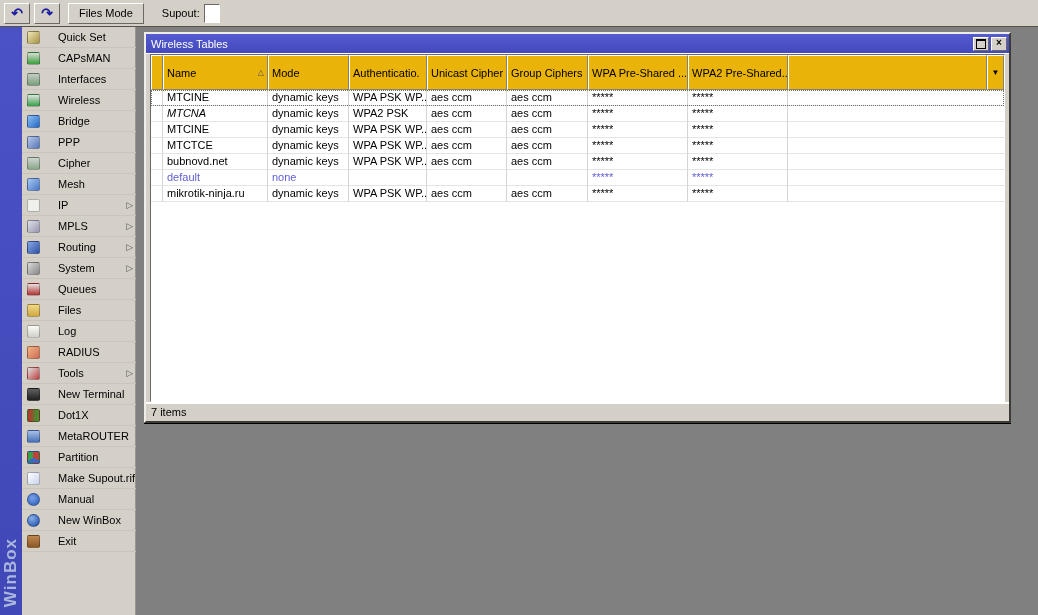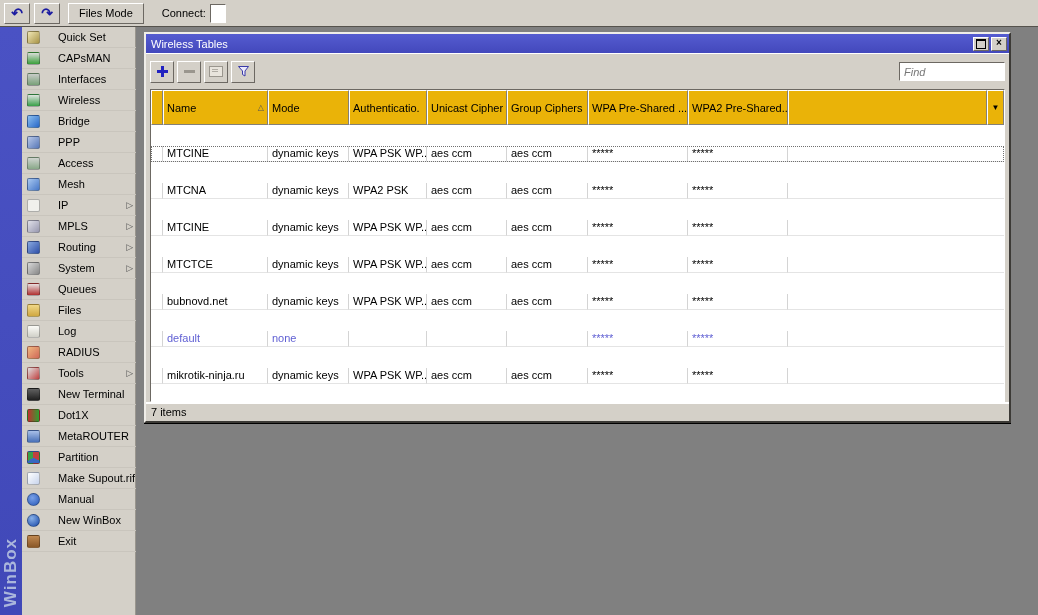--- a/index.html
+++ b/index.html
@@ -88,21 +88,21 @@
   .find::placeholder{font-style:italic;color:#777;}
 
   
   .tablewrap{flex:1;margin:0 4px;border:1px solid;border-color:#6c6862 #fff #fff #6c6862;background:#fff;display:flex;flex-direction:column;overflow:hidden;min-height:0;}
   .thead{display:flex;flex:0 0 auto;}
   .hcell{height:35px;background:#eab308;border:1px solid;border-color:#fff #848078 #848078 #fff;box-sizing:border-box;display:flex;align-items:center;padding:0 3px;white-space:nowrap;overflow:hidden;flex:0 0 auto;}
   .hcell .sorticon{margin-left:auto;font-size:8px;color:#555;}
   .hflex{flex:1 1 auto;}
   .hdrop{justify-content:center;padding:0;font-size:8px;}
   .tbody{flex:1;overflow:hidden;}
-  .trow{display:flex;height:16px;margin-top:21px;}
+  .trow{display:flex;height:16px;}
   .tcell{box-sizing:border-box;padding:1px 4px 0 4px;border-right:1px solid #d4d4d4;border-bottom:1px solid #e4e4e4;white-space:nowrap;overflow:hidden;flex:0 0 auto;}
   .tcell.flexc{flex:1 1 auto;border-right:none;}
   .trow.sel{outline:1px dotted #707070;outline-offset:-1px;}
   .trow.muted .tcell{color:#5f5fd3;}
 
   
   .statusbar{height:18px;background:#d4d0c8;border-top:1px solid #fff;display:flex;align-items:center;padding:0 5px;flex:0 0 auto;box-shadow:inset 0 1px 0 #fff;}
 </style>
 </head>
 <body>
@@ -111,21 +111,21 @@
 
 
   <div class="toolbar" data-name="main-toolbar">
     <button class="tbtn" data-name="undo-button">
         <span class="arr" data-name="undo-icon">↶</span>
       </button>
     <button class="tbtn" data-name="redo-button">
         <span class="arr" data-name="redo-icon">↷</span>
       </button>
     <button class="safemode" data-name="safe-mode-button">Files Mode</button>
-    <span class="sess" data-name="session-label">Connect:</span>
+    <span class="sess" data-name="session-label">Supout:</span>
     <span class="sessbox" data-name="session-input"></span>
   </div>
 
   <div class="main" data-name="main-area">
 
     <div class="sidebar" data-name="sidebar">
       <div class="blue-strip" data-name="winbox-brand-strip">
         <span class="winbox-vert" data-name="winbox-logo-text">WinBox</span>
       </div>
       <div class="menu" id="sidebar-menu" data-name="sidebar-menu">
@@ -148,21 +148,21 @@
           <div class="sitem" data-name="sidebar-item-bridge">
             <span class="sicon ic-bridge-icon" data-name="bridge-icon"></span>
             <span class="slabel" data-name="sidebar-item-label">Bridge</span>
           </div>
           <div class="sitem" data-name="sidebar-item-ppp">
             <span class="sicon ic-ppp-icon" data-name="ppp-icon"></span>
             <span class="slabel" data-name="sidebar-item-label">PPP</span>
           </div>
           <div class="sitem" data-name="sidebar-item-switch">
             <span class="sicon ic-switch-icon" data-name="switch-icon"></span>
-            <span class="slabel" data-name="sidebar-item-label">Access</span>
+            <span class="slabel" data-name="sidebar-item-label">Cipher</span>
           </div>
           <div class="sitem" data-name="sidebar-item-mesh">
             <span class="sicon ic-mesh-icon" data-name="mesh-icon"></span>
             <span class="slabel" data-name="sidebar-item-label">Mesh</span>
           </div>
           <div class="sitem" data-name="sidebar-item-ip">
             <span class="sicon ic-ip-icon" data-name="ip-icon"></span>
             <span class="slabel" data-name="sidebar-item-label">IP</span>
             <span class="sarrow" data-name="chevron-right-icon">▷</span>
           </div>
@@ -247,38 +247,20 @@
                 <span class="maxglyph" data-name="maximize-icon"></span>
               </button>
             <button class="wbtn" data-name="close-button">
                 <span class="closeglyph" data-name="close-icon">×</span>
               </button>
           </span>
         </div>
 
 
         <div class="panel" data-name="tab-panel">
-          <div class="wtoolbar" data-name="table-toolbar">
-            <button class="wbtn2" data-name="add-button">
-                <span class="plus" data-name="plus-icon"></span>
-              </button>
-            <button class="wbtn2" data-name="remove-button">
-                <span class="minusg" data-name="minus-icon"></span>
-              </button>
-            <button class="wbtn2" data-name="copy-button">
-                <span class="copyg" data-name="copy-icon"></span>
-              </button>
-            <button class="wbtn2" data-name="filter-button">
-              <svg width="13" height="13" viewBox="0 0 13 13" data-name="filter-funnel-icon">
-                  <path d="M1.5 1.5 H11.5 L8 6 V11 L5.5 9.5 V6 Z" fill="#eceafc" stroke="#3a3aa8" stroke-width="1"></path>
-                </svg>
-            </button>
-            <span class="spacer" data-name="toolbar-spacer"></span>
-            <input class="find" type="text" data-name="find-input" placeholder="Find" style="">
-          </div>
 
           <div class="tablewrap" data-name="security-profiles-table">
             <div class="thead" id="thead" data-name="table-header-row">
                 <div class="hcell" data-name="table-header-rownum" style="width: 12px;"></div>
                 <div class="hcell" data-name="table-header-name" style="width: 105px;">
                   <span data-name="header-label">Name</span>
                   <span class="sorticon" data-name="sort-asc-icon">△</span>
                 </div>
                 <div class="hcell" data-name="table-header-mode" style="width: 81px;">
                   <span data-name="header-label">Mode</span>
@@ -310,21 +292,21 @@
                   <div class="tcell" data-name="cell-mode" style="width: 81px;">dynamic keys</div>
                   <div class="tcell" data-name="cell-authenticatio" style="width: 78px;">WPA PSK WP...</div>
                   <div class="tcell" data-name="cell-unicast-cipher" style="width: 80px;">aes ccm</div>
                   <div class="tcell" data-name="cell-group-ciphers" style="width: 81px;">aes ccm</div>
                   <div class="tcell" data-name="cell-wpa-pre-shared" style="width: 100px;">*****</div>
                   <div class="tcell" data-name="cell-wpa2-pre-shared" style="width: 100px;">*****</div>
                   <div class="tcell flexc" data-name="cell-empty"></div>
                 </div>
                 <div class="trow" data-name="table-row">
                   <div class="tcell" data-name="row-num-cell" style="width: 12px;"></div>
-                  <div class="tcell" data-name="cell-name" style="width: 105px;">MTCNA</div>
+                  <div class="tcell" data-name="cell-name" style="width: 105px; font-style: italic;">MTCNA</div>
                   <div class="tcell" data-name="cell-mode" style="width: 81px;">dynamic keys</div>
                   <div class="tcell" data-name="cell-authenticatio" style="width: 78px;">WPA2 PSK</div>
                   <div class="tcell" data-name="cell-unicast-cipher" style="width: 80px;">aes ccm</div>
                   <div class="tcell" data-name="cell-group-ciphers" style="width: 81px;">aes ccm</div>
                   <div class="tcell" data-name="cell-wpa-pre-shared" style="width: 100px;">*****</div>
                   <div class="tcell" data-name="cell-wpa2-pre-shared" style="width: 100px;">*****</div>
                   <div class="tcell flexc" data-name="cell-empty"></div>
                 </div>
                 <div class="trow" data-name="table-row">
                   <div class="tcell" data-name="row-num-cell" style="width: 12px;"></div>

